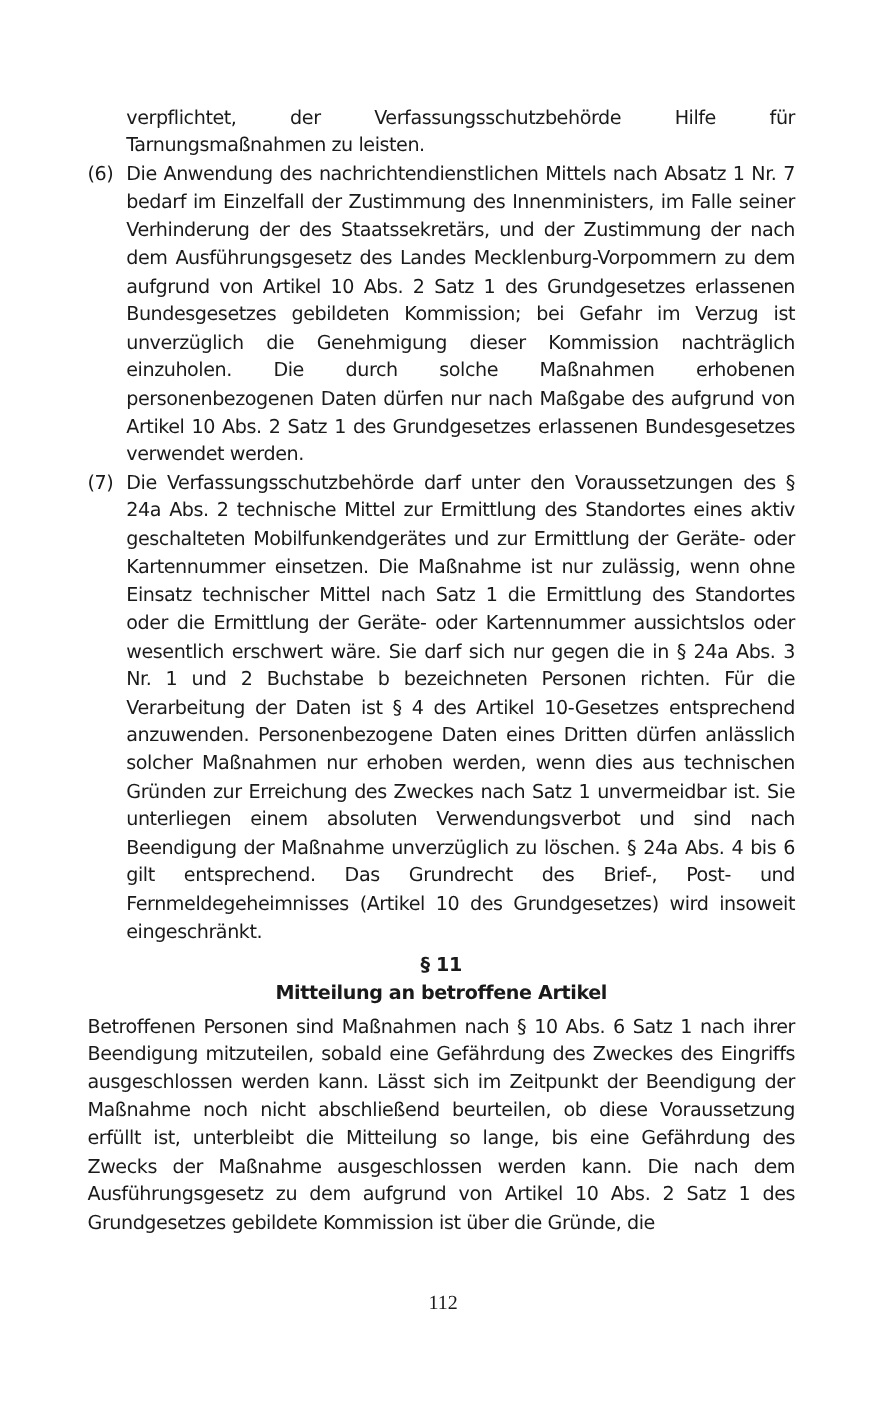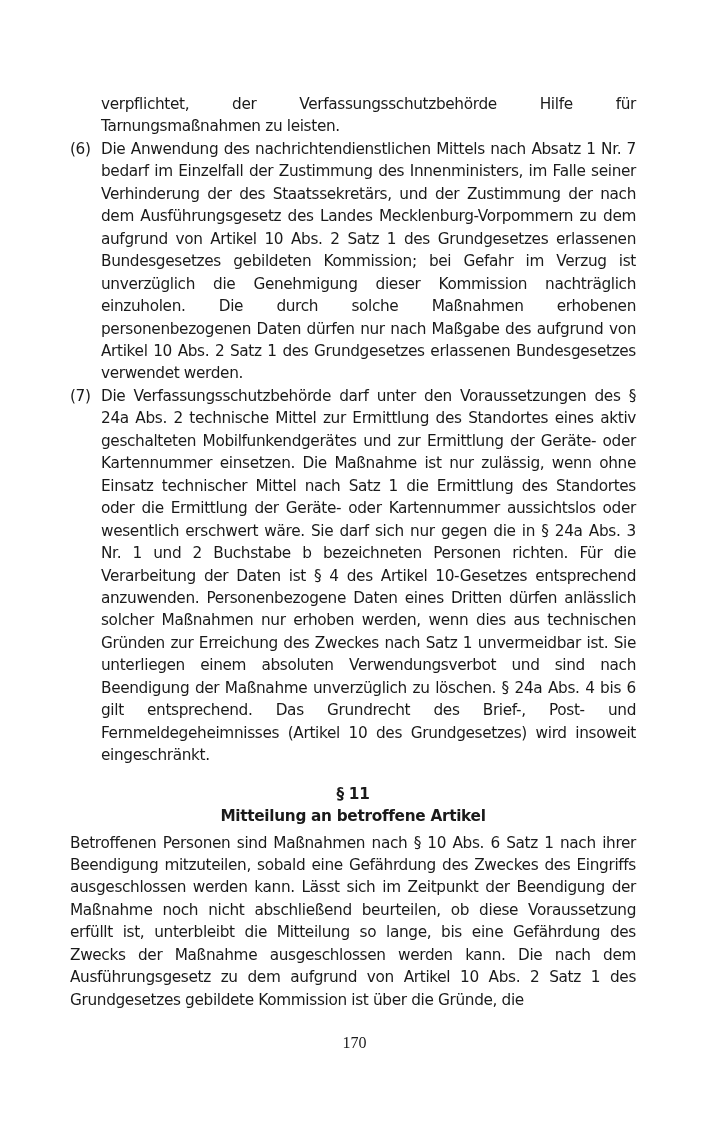--- a/index.html
+++ b/index.html
@@ -1,24 +1,24 @@
 <!DOCTYPE html>
 <html><head>
 <meta charset="utf-8">
 <style>
   html, body { margin:0; padding:0; background:#ffffff; }
   body { width:709px; height:1123px; position:relative; overflow:hidden;
          font-family:"DejaVu Sans", "Liberation Sans", sans-serif; color:#1a1a1a; }
-  .page { position:absolute; left:70px; top:93px; width:566px; }
+  .page { position:absolute; left:70px; top:83px; width:566px; }
   .txt { font-size:15.3px; line-height:22.45px; text-align:justify; letter-spacing:-0.35px; }
   .cont { padding-left:31px; }
   .item { position:relative; padding-left:31px; }
   .num { position:absolute; left:0; top:0; }
   .head { text-align:center; font-weight:bold; font-size:15.3px; line-height:22.45px; letter-spacing:-0.3px; }
-  .head1 { margin-top:16px; }
+  .head1 { margin-top:4px; }
   .body2 { margin-top:4px; }
   .folio { position:absolute; top:1034px; left:0; width:709px; text-align:center;
            font-family:"Liberation Serif", serif; font-size:16px; }
 </style>
 </head>
 <body>
 
 <div class="page">
   <div class="txt cont">verpflichtet, der Verfassungsschutzbehörde Hilfe für Tarnungsmaßnahmen zu leisten.</div>
 
@@ -31,13 +31,13 @@
     <span class="num">(7)</span>
     <div>Die Verfassungsschutzbehörde darf unter den Voraussetzungen des § 24a Abs. 2 technische Mittel zur Ermittlung des Standortes eines aktiv geschalteten Mobilfunkendgerätes und zur Ermittlung der Geräte- oder Kartennummer einsetzen. Die Maßnahme ist nur zulässig, wenn ohne Einsatz technischer Mittel nach Satz 1 die Ermittlung des Standortes oder die Ermittlung der Geräte- oder Kartennummer aussichtslos oder wesentlich erschwert wäre. Sie darf sich nur gegen die in § 24a Abs. 3 Nr. 1 und 2 Buchstabe b bezeichneten Personen richten. Für die Verarbeitung der Daten ist § 4 des Artikel 10-Gesetzes entsprechend anzuwenden. Personenbezogene Daten eines Dritten dürfen anlässlich solcher Maßnahmen nur erhoben werden, wenn dies aus technischen Gründen zur Erreichung des Zweckes nach Satz 1 unvermeidbar ist. Sie unterliegen einem absoluten Verwendungsverbot und sind nach Beendigung der Maßnahme unverzüglich zu löschen. § 24a Abs. 4 bis 6 gilt entsprechend. Das Grundrecht des Brief-, Post- und Fernmeldegeheimnisses (Artikel 10 des Grundgesetzes) wird insoweit eingeschränkt.</div>
   </div>
 
   <div class="head head1">§ 11</div>
   <div class="head">Mitteilung an betroffene Artikel</div>
 
   <div class="txt body2">Betroffenen Personen sind Maßnahmen nach § 10 Abs. 6 Satz 1 nach ihrer Beendigung mitzuteilen, sobald eine Gefährdung des Zweckes des Eingriffs ausgeschlossen werden kann. Lässt sich im Zeitpunkt der Beendigung der Maßnahme noch nicht abschließend beurteilen, ob diese Voraussetzung erfüllt ist, unterbleibt die Mitteilung so lange, bis eine Gefährdung des Zwecks der Maßnahme ausgeschlossen werden kann. Die nach dem Ausführungsgesetz zu dem aufgrund von Artikel 10 Abs. 2 Satz 1 des Grundgesetzes gebildete Kommission ist über die Gründe, die</div>
 </div>
 
-<div class="folio">170</div>
+<div class="folio">112</div>
 
 </body></html>

